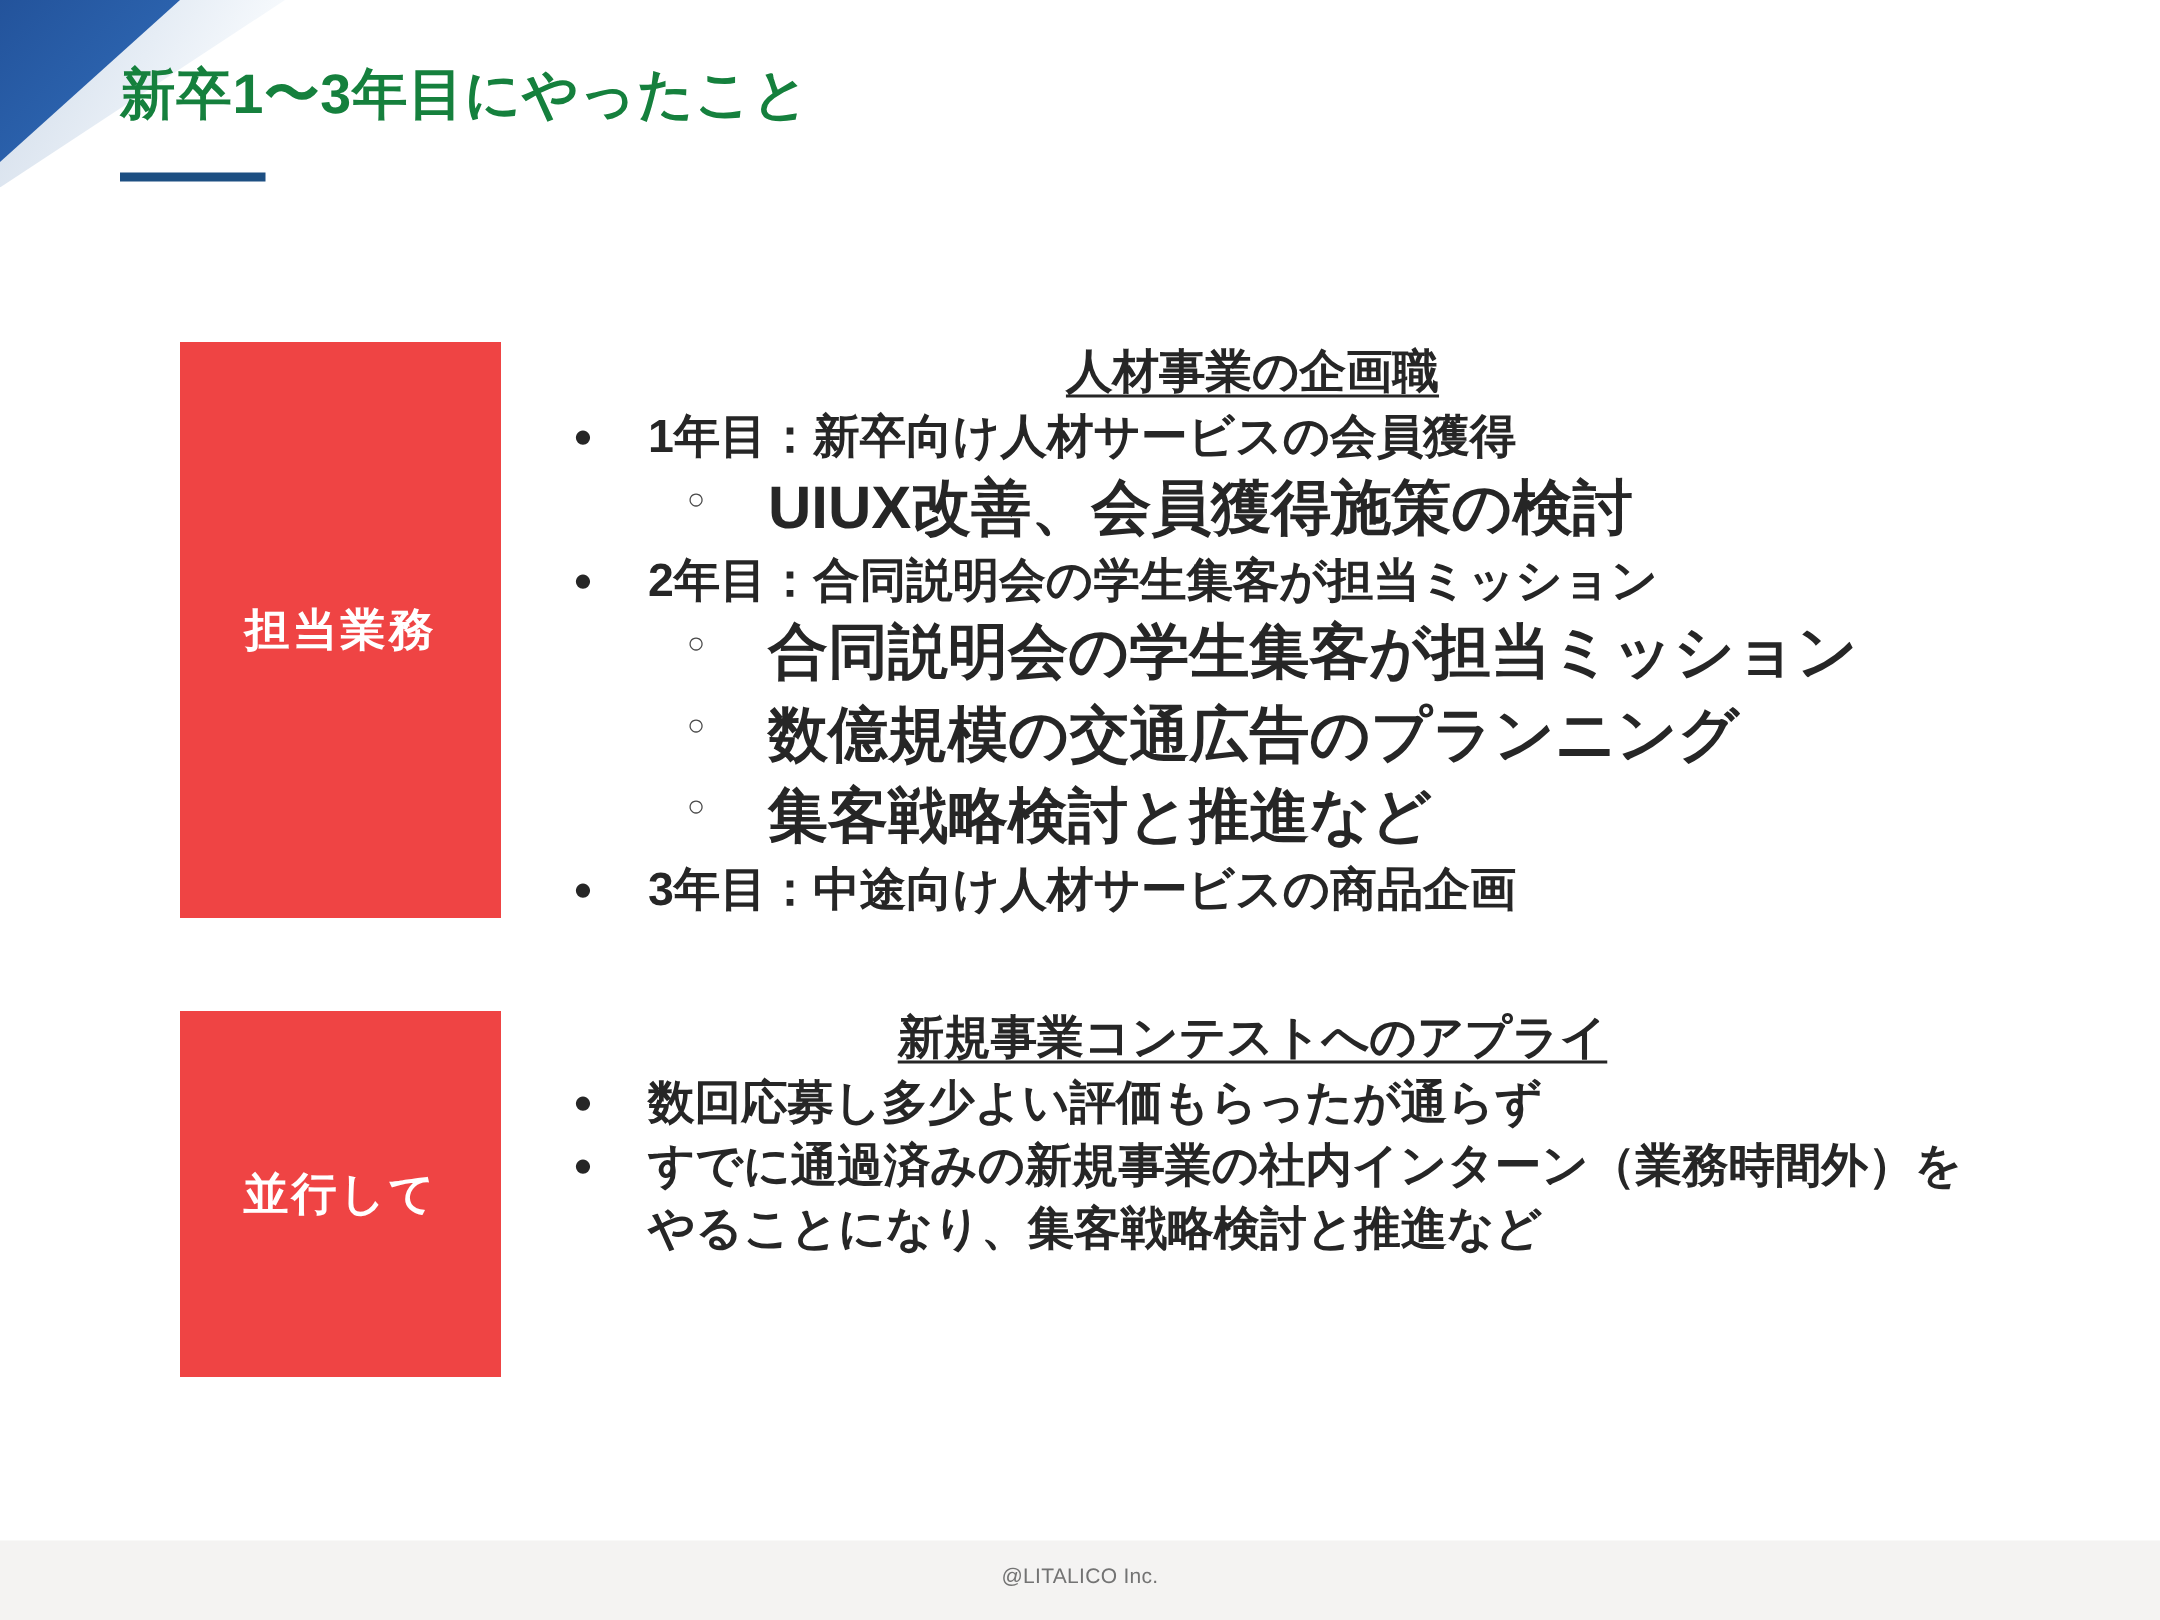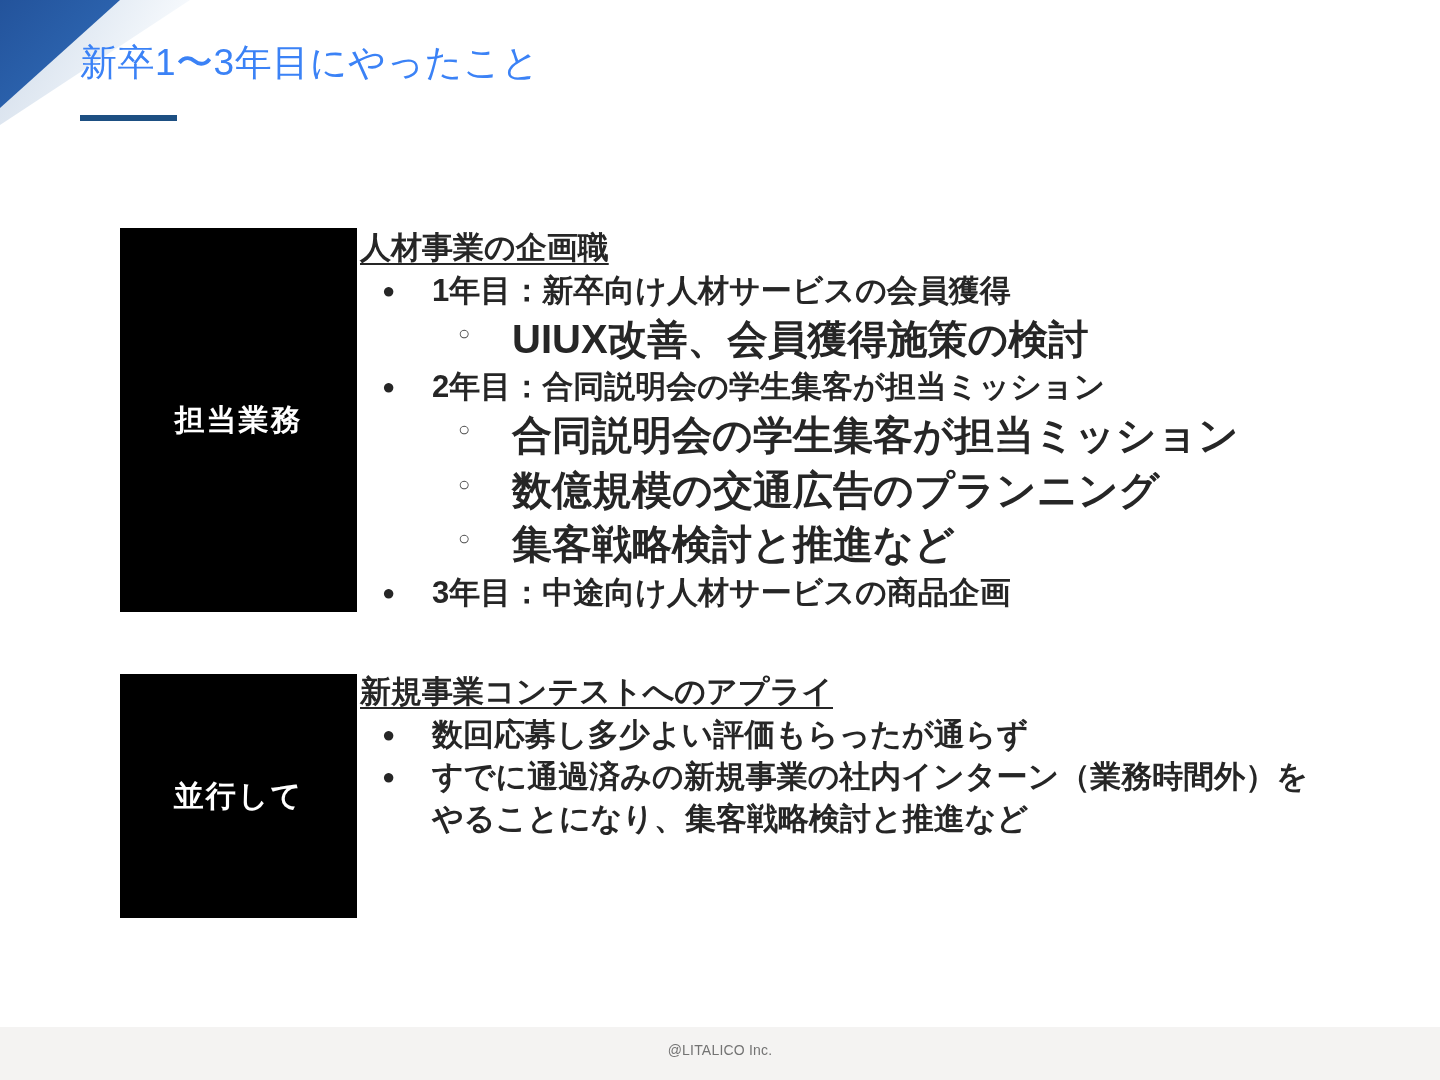--- a/index.html
+++ b/index.html
@@ -38,22 +38,22 @@
     background: linear-gradient(135deg, #23539b 0%, #2b62ad 55%, #336ab7 100%);
     clip-path: polygon(0 0, 120px 0, 0 108px);
   }
 
   
   .slide-title {
     position: absolute;
     left: 80px;
     top: 38px;
     font-size: 37px;
-    font-weight: normal;
-    color: #3b82f6;
+    font-weight: bold;
+    color: #15803d;
     letter-spacing: 0.5px;
     white-space: nowrap;
   }
   .title-rule {
     position: absolute;
     left: 80px;
     top: 115px;
     width: 97px;
     height: 6px;
     background: #1d4f82;
@@ -64,22 +64,22 @@
     position: absolute;
     left: 0;
     width: 1440px;
   }
   #section-duties { top: 228px; }
   #section-parallel { top: 674px; }
 
   .tag-box {
     position: absolute;
     left: 120px;
-    width: 237px;
-    background: #000000;
+    width: 214px;
+    background: #ef4444;
     display: flex;
     align-items: center;
     justify-content: center;
   }
   #tag-duties { height: 384px; }
   #tag-parallel { height: 244px; }
 
   .tag-label {
     color: #ffffff;
     font-size: 30px;
@@ -98,20 +98,21 @@
   .content-heading {
     font-size: 31px;
     font-weight: bold;
     color: #262626;
     text-decoration: underline;
     text-underline-offset: 5px;
     text-decoration-thickness: 2px;
     line-height: 1.28;
     margin: 0 0 2px 0;
     white-space: nowrap;
+    text-align: center;
   }
 
   ul.bullets {
     list-style: none;
     margin: 0;
     padding: 0;
   }
   li.bullet-item {
     position: relative;
     font-size: 31px;

